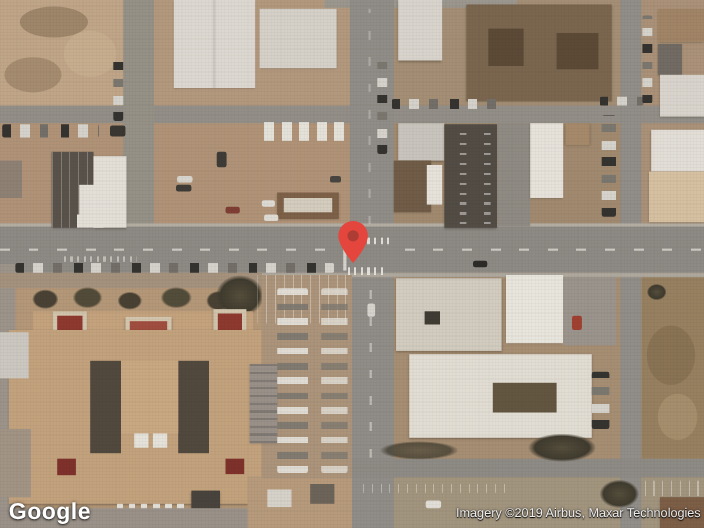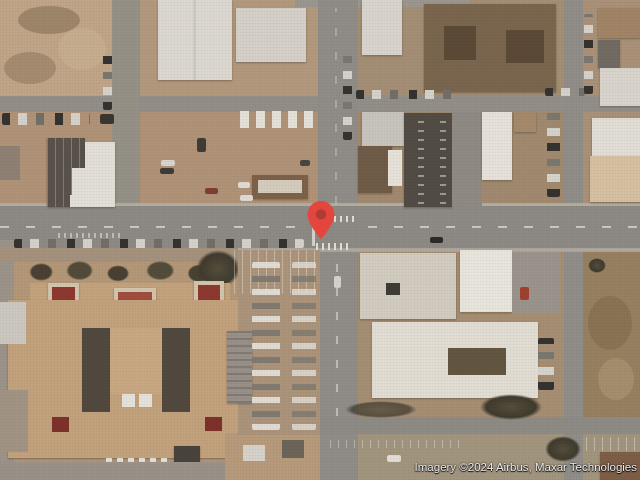--- a/index.html
+++ b/index.html
@@ -181,15 +181,16 @@
   <div class="f" style="left:387px;top:455px;width:14px;height:7px;background:#e5e3dd;border-radius:2px"></div>
 
   <div class="f grain" style="left:0;top:0;width:640px;height:480px"></div>
   <div class="f" style="left:0;top:0;width:640px;height:480px;background:rgba(150,140,125,.05)"></div>
 
   <svg class="f" id="marker" viewBox="0 0 24 34" style="left:307px;top:201px;width:28px;height:38px;overflow:visible">
     <path d="M12 0C5.37 0 0 5.37 0 12c0 9 12 22 12 22s12-13 12-22C24 5.37 18.63 0 12 0z" fill="#E4453C"></path>
     <circle cx="12" cy="12" r="4.6" fill="#AD3D34"></circle>
   </svg>
 
-  <div class="f" id="attr">Imagery ©2024 Airbus, Maxar Technologies</div>
+  <div class="f" id="logo">Google</div>
+  <div class="f" id="attr">Imagery ©2019 Airbus, Maxar Technologies</div>
 
 </div>
 
 </body></html>

